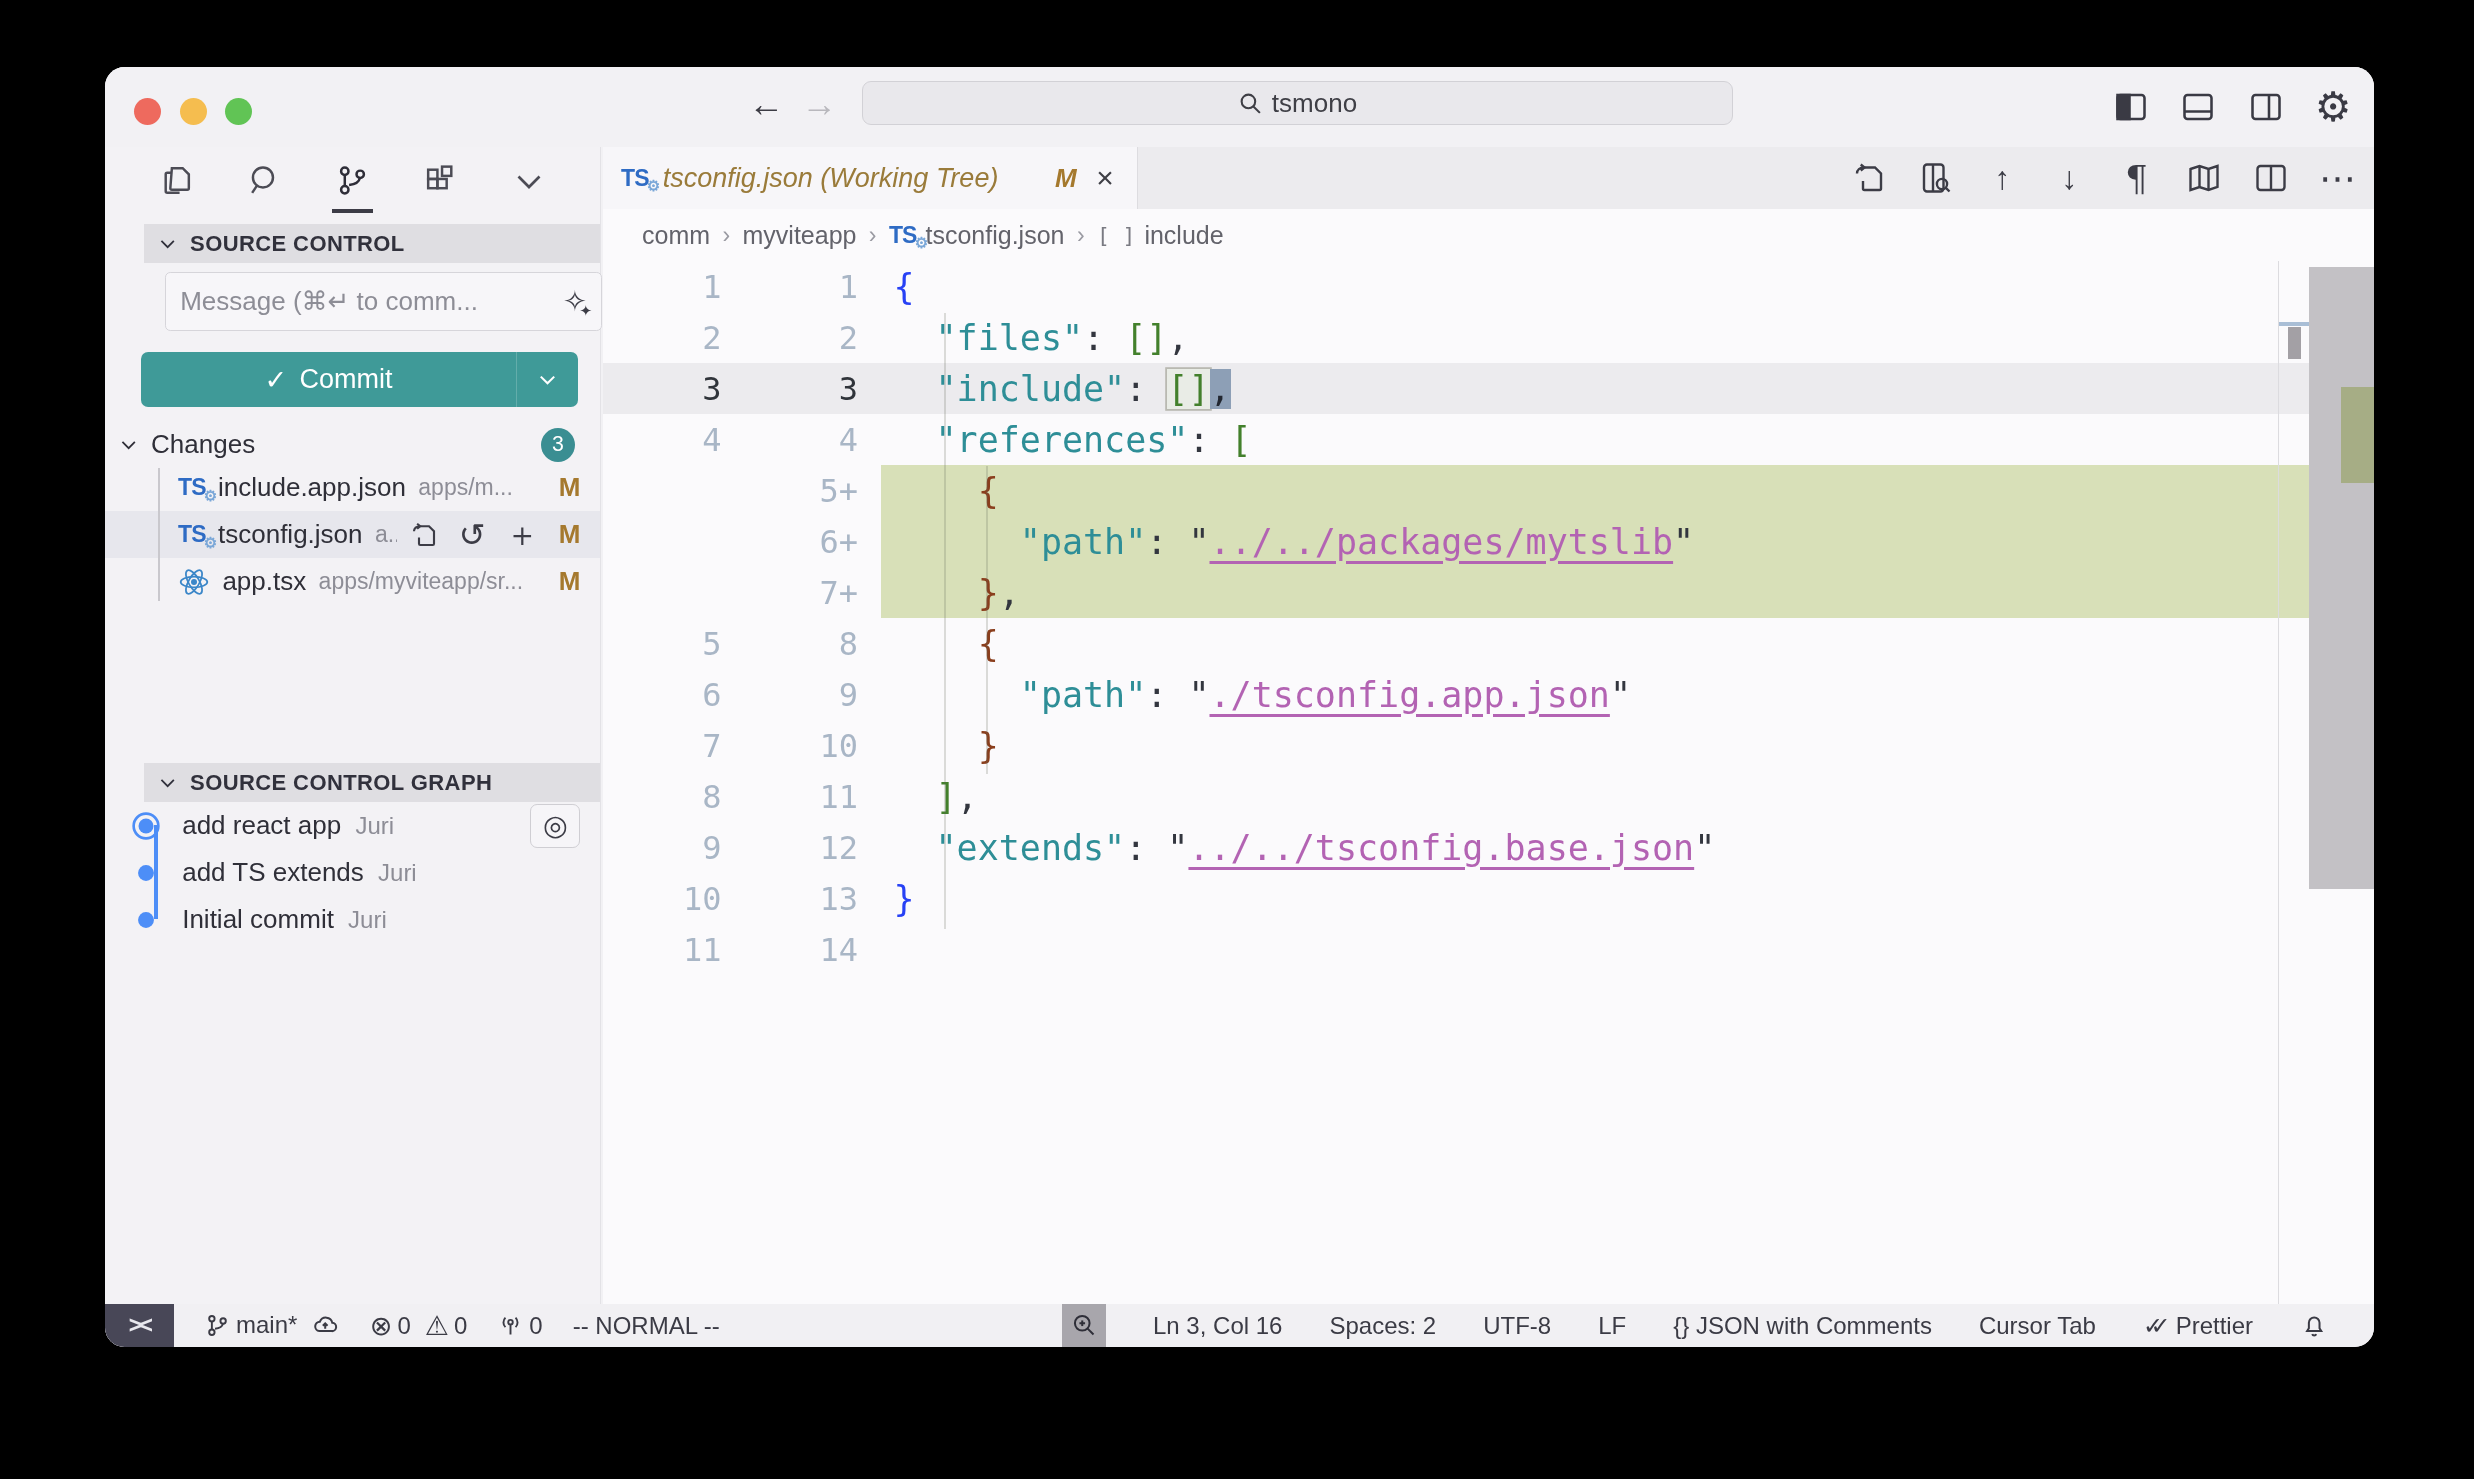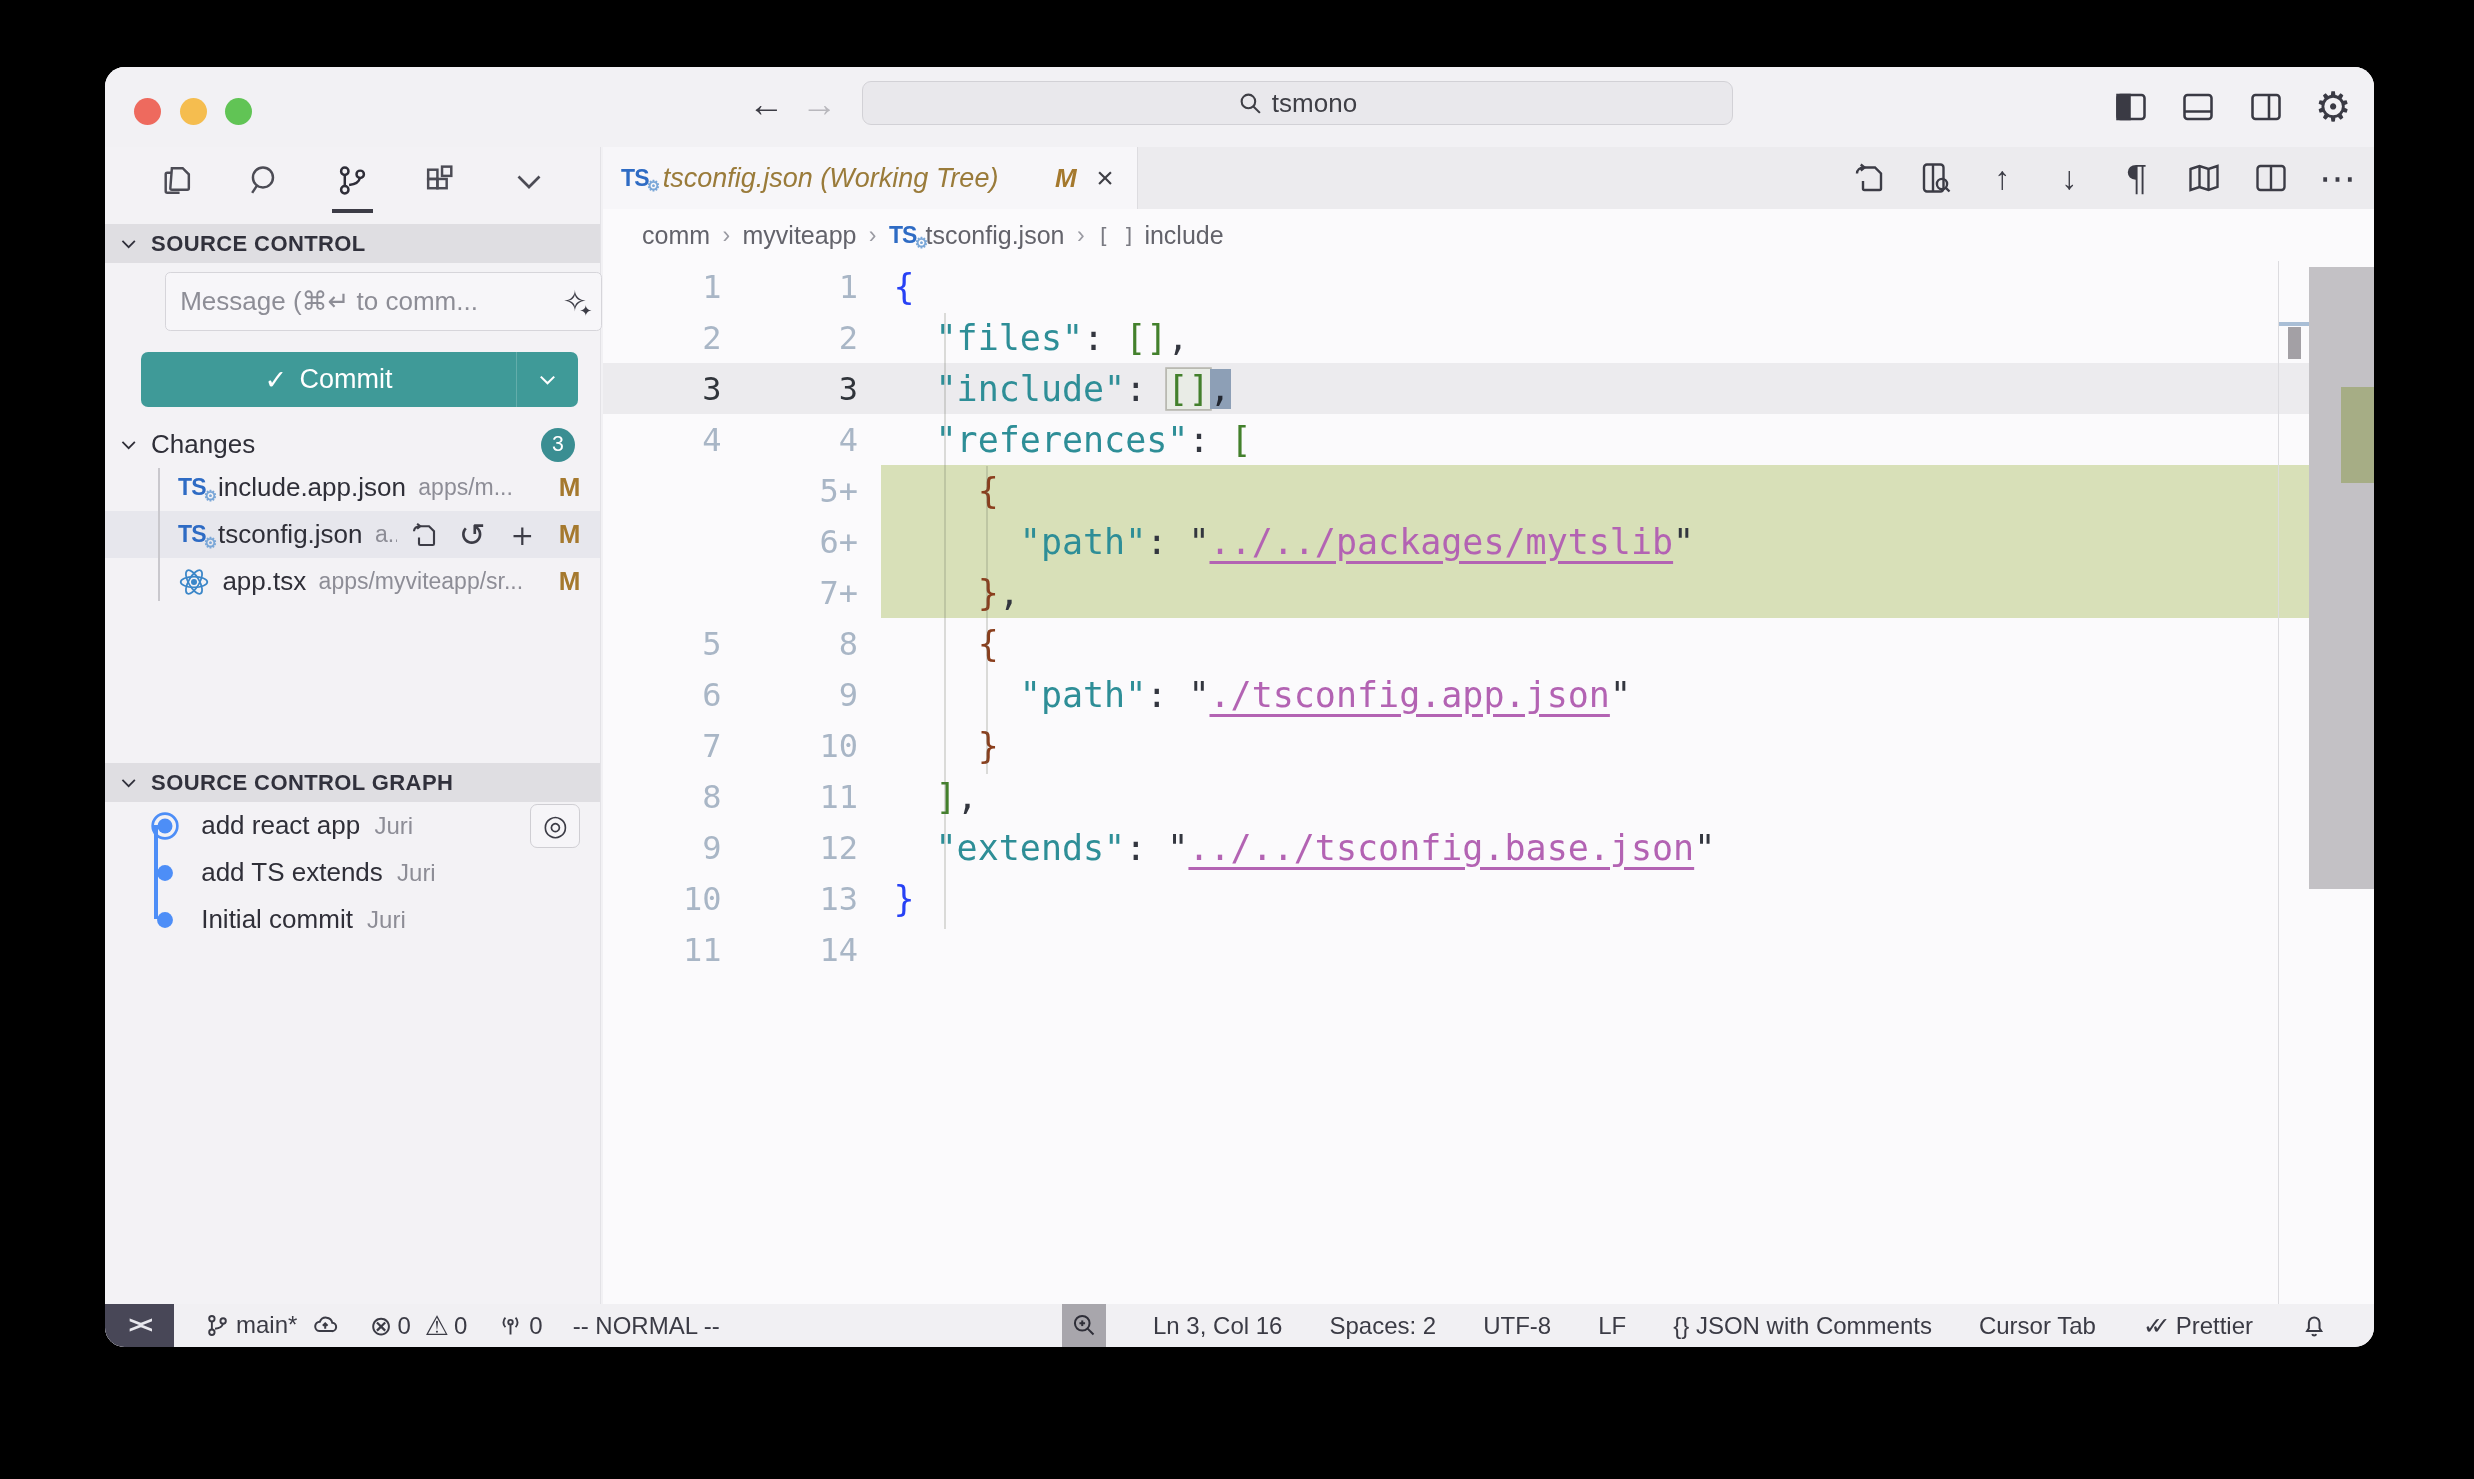--- a/index.html
+++ b/index.html
@@ -23,21 +23,21 @@
   .tb-icons .ic { width:39px; height:39px; display:flex; align-items:center; justify-content:center; }
 
   
   .sidebar { position:absolute; left:0; top:80px; width:496px; bottom:43px; background:#f3f2f5; border-right:1.8px solid #e3e2e6; }
   .activity { position:absolute; left:0; top:0; width:100%; height:67px; display:flex; align-items:center;
               justify-content:space-between; padding:0 49px; color:#4c4c55; }
   .activity .ic { width:44px; height:52px; display:flex; align-items:center; justify-content:center; position:relative; }
   .activity .active { color:#2e2e38; }
   .activity .active::after { content:""; position:absolute; left:1.8px; right:1.8px; bottom:-6.2px; height:3.6px; background:#3c3c46; }
   .sec-header { height:39px; background:#dfdee2; display:flex; align-items:center; padding:0 12.4px; gap:10.7px;
-                color:#31313c; font-size:22px; font-weight:bold; letter-spacing:0.4px; }
+                color:#31313c; font-size:22px; font-weight:bold; letter-spacing:0.4px;margin-left:39px; }
   .chev { display:inline-flex; width:23px; height:23px; align-items:center; justify-content:center; }
   .msgbox { position:absolute; left:36px; top:125px; width:437px; height:59px; background:#f7f6f9;
             border:1.8px solid #d6d5da; border-radius:5.3px; display:flex; align-items:center; padding:0 14.2px;
             color:#8d8d96; font-size:26px;margin-left:24px; }
   .msgbox .ph { flex:1; white-space:nowrap; overflow:hidden; }
   .sparkle { color:#3c3c46; font-size:28.4px; position:relative; }
   .sparkle small { position:absolute; font-size:15px; right:-5.3px; bottom:-1.8px; }
   .commitbtn { position:absolute; left:36px; top:205px; width:437px; height:55px; background:#3f9a98; border-radius:7.1px;
                display:flex; align-items:center; color:#fff; font-size:27px; }
   .commitbtn .main { flex:1; display:flex; align-items:center; justify-content:center; gap:12.4px; }
@@ -50,21 +50,21 @@
   .frow { height:47px; display:flex; align-items:center; padding-left:73px; padding-right:19.6px; gap:12.4px; font-size:26px; color:#2f2f38; }
   .frow.selected { background:#e7e7ed; }
   .frow .fname { white-space:nowrap; }
   .frow .fdesc { color:#8d8d96; font-size:23px; white-space:nowrap; overflow:hidden; flex:1; }
   .frow .facts { display:flex; gap:19.6px; color:#3c3c46; align-items:center; }
   .frow .fstatus { color:#a5792e; font-weight:bold; margin-left:7.1px; }
   .ts-ic { font-weight:bold; color:#2e6bc4; font-size:23px; position:relative; letter-spacing:-0.9px; }
   .ts-ic i { font-style:normal; position:absolute; right:-10.7px; bottom:-3.6px; font-size:15px; color:#7aa7d8; }
   .graph-rows { position:relative; }
   .graph-rows::before { content:""; position:absolute; left:49px; top:23px; height:94px; width:3.6px; background:#4d8ef7; }
-  .grow { height:47px; display:flex; align-items:center; padding-left:38px; padding-right:14.2px; gap:14.2px; font-size:26px; color:#2f2f38; position:relative; }
+  .grow { height:47px; display:flex; align-items:center; padding-left:19px; padding-right:14.2px; gap:14.2px; font-size:26px; color:#2f2f38; position:relative; }
   .gdot { width:44px; display:flex; justify-content:center; }
   .gauthor { color:#8d8d96; font-size:24px; }
   .gaction { position:absolute; right:19.6px; width:50px; height:44px; border:1.8px solid #cfced3; border-radius:7.1px; background:#f6f5f8;
              display:flex; align-items:center; justify-content:center; font-size:28.4px; color:#3c3c46; }
 
   
   .tabbar { position:absolute; left:498px; top:80px; right:0; height:62px; background:#ecebee; }
   .tab { position:absolute; left:0; top:0; width:535px; height:62px; background:#f7f6f9; border-right:1.8px solid #dddce0;
          display:flex; align-items:center; gap:14.2px; padding:0 18px; }
   .tab .title { font-style:italic; color:#9a7b3a; font-size:27px; white-space:nowrap; flex:1; }

